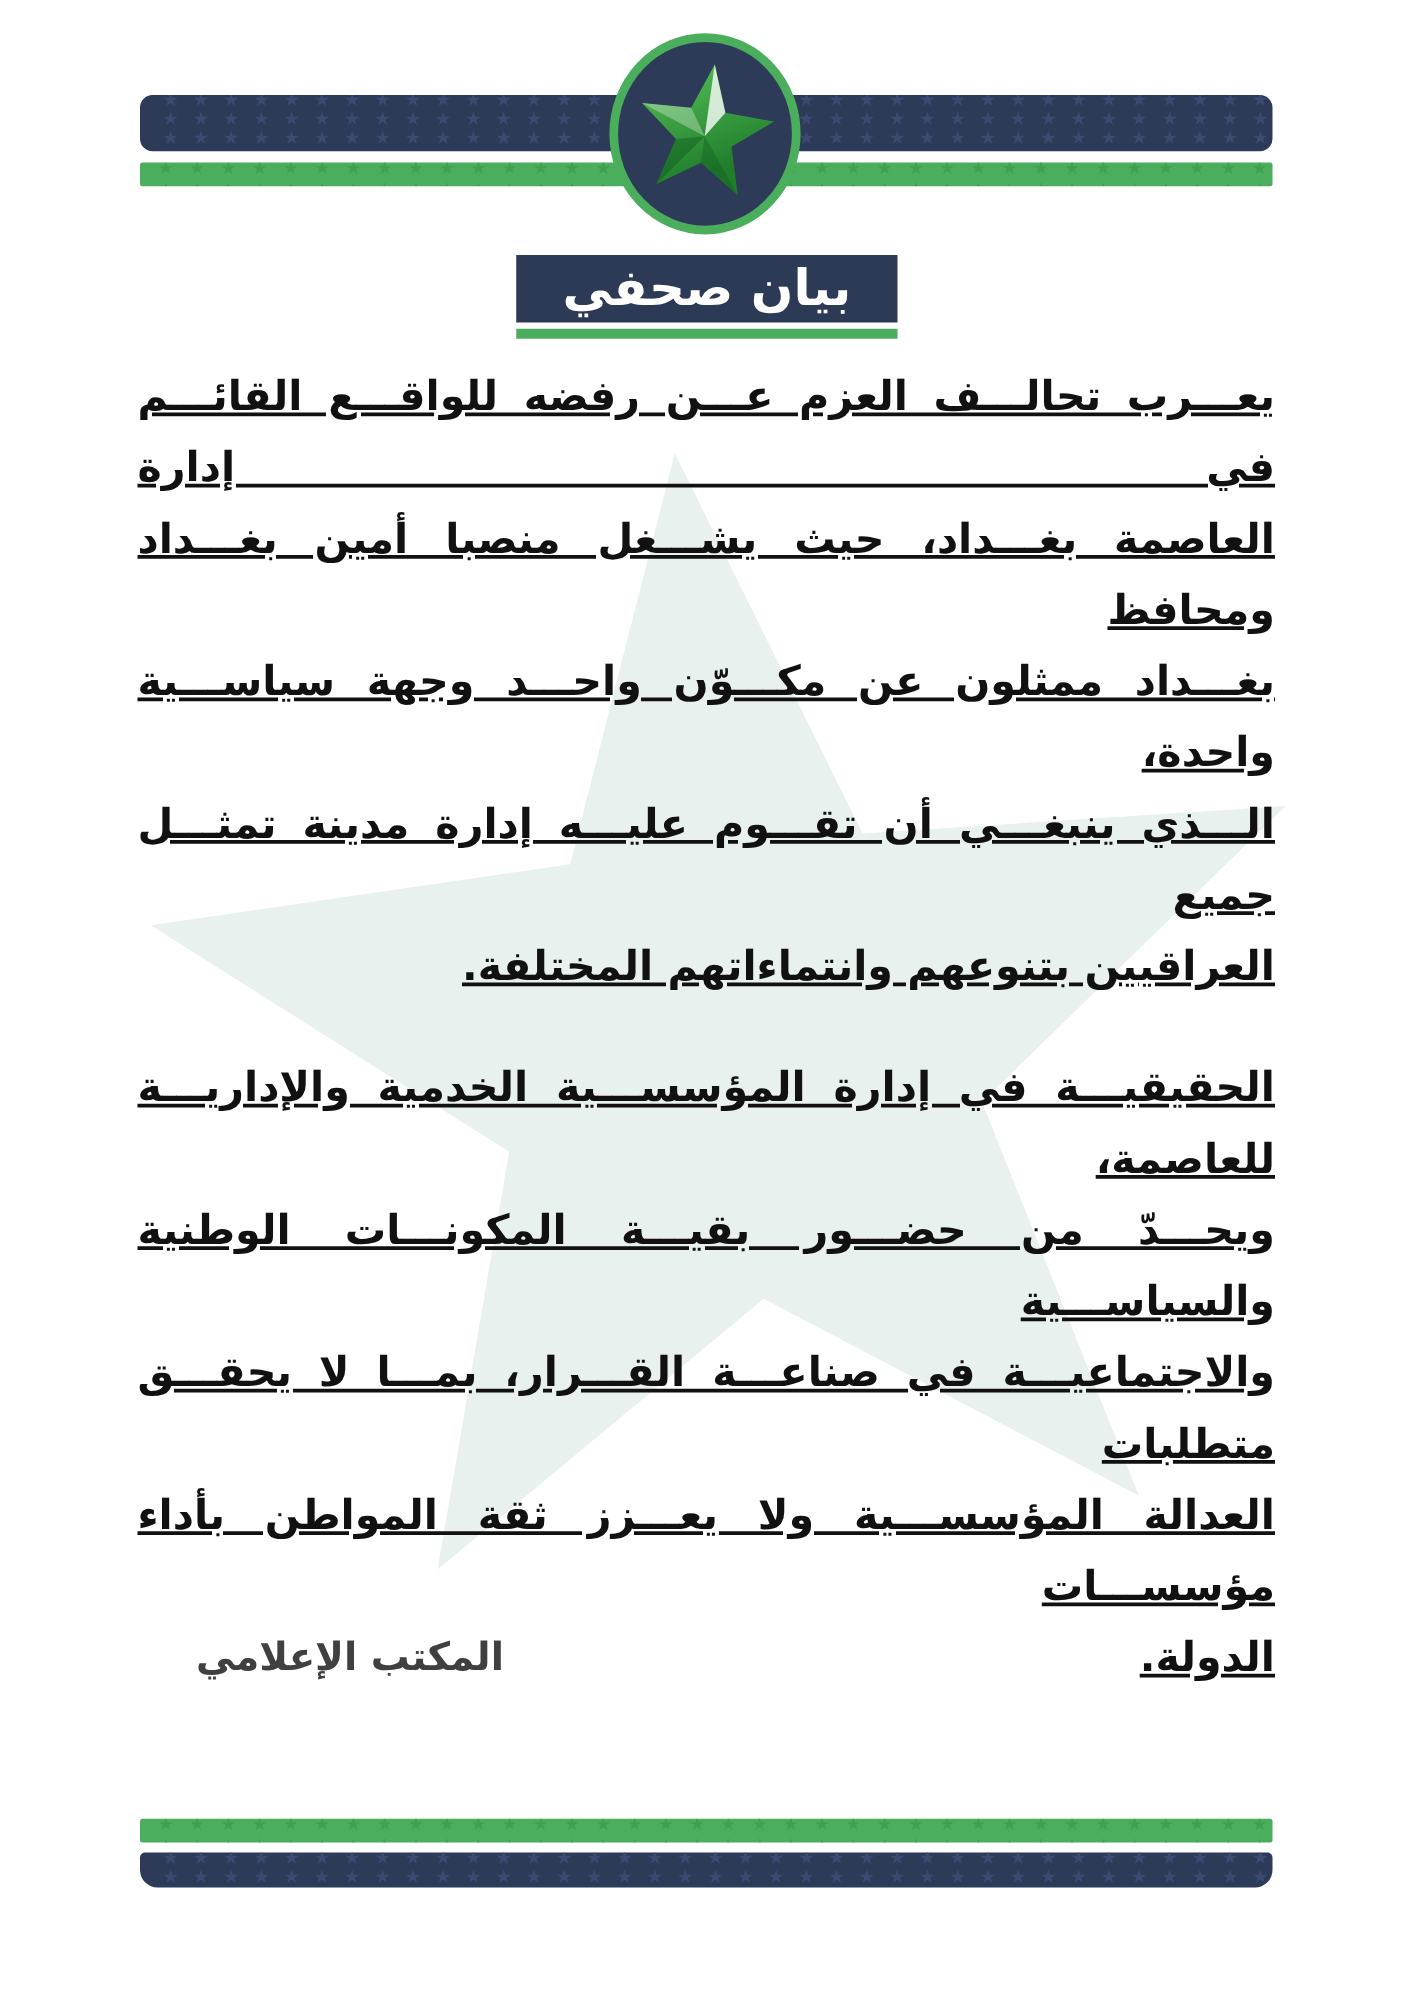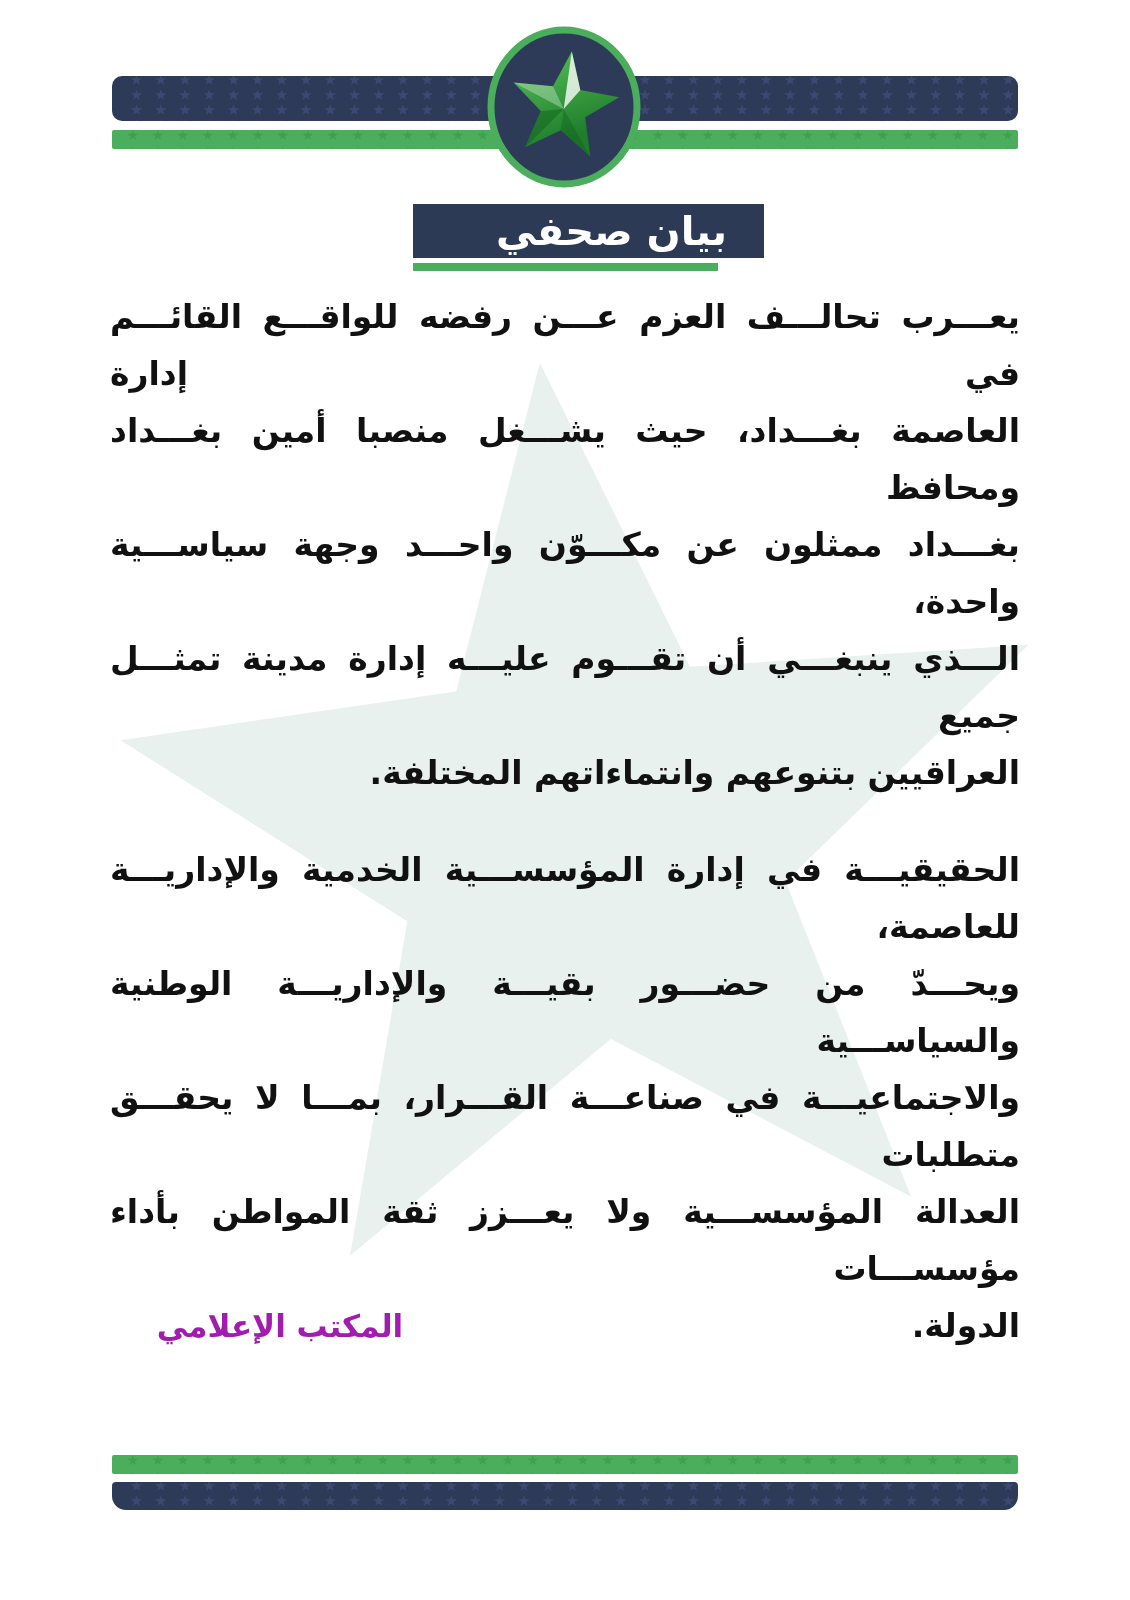--- a/index.html
+++ b/index.html
@@ -24,46 +24,46 @@
   }
   .stars-navy{color:#42507a; opacity:.75; font-size:15px; line-height:15px; letter-spacing:3px;}
   .stars-green{color:#3da04e; opacity:.9; font-size:14px; line-height:17px; letter-spacing:4px;}
   
   .logo{position:absolute; left:482px; top:22px; width:164px; height:170px;}
   
   .title-box{
     position:absolute; left:413px; top:204px; width:305px; height:54px;
     background:#2d3a55; color:#ffffff;
     display:flex; align-items:center; justify-content:center;
-    font-size:40px; font-weight:bold;padding-left:46px;
+    font-size:40px; font-weight:bold;
   }
   .title-underline{
     position:absolute; left:413px; top:263px; width:305px; height:8px;
     background:#4bae5c;
   }
   
   .watermark{
     position:absolute; left:90px; top:340px; width:1000px; height:1000px;
     transform:rotate(-6deg); z-index:0; pointer-events:none;
   }
   
   .body-text{
     position:absolute; left:110px; top:288px; width:910px;
     direction:rtl; z-index:1;
     color:#111111; font-weight:bold; font-size:33px; line-height:57px;
   }
-  .para{margin:0 0 40px 0;}
+  .para{margin:0 0 40px 0;text-decoration:underline;}
   .bline{text-align:justify; text-align-last:justify;}
   .bline.last{text-align:left; text-align-last:right;}
   
   .signature{
     position:absolute; left:150px; top:1302px; width:260px;
     text-align:center; z-index:2; font-weight:bold; direction:rtl;
   }
-  .sig-office{color:#a21caf; font-size:31px; line-height:48px;}
+  .sig-office{color:#404040; font-size:31px; line-height:48px;}
   .sig-org{color:#111111; font-size:30px; line-height:40px;}
   .sig-date{color:#111111; font-size:30px; line-height:42px;}
 </style>
 </head>
 <body>
 
 <div class="page">
 
   <div class="band band-navy hdr-navy">
     <div class="stars stars-navy">★ ★ ★ ★ ★ ★ ★ ★ ★ ★ ★ ★ ★ ★ ★ ★ ★ ★ ★ ★ ★ ★ ★ ★ ★ ★ ★ ★ ★ ★ ★ ★ ★ ★ ★ ★ ★ ★ ★ ★ ★ ★ ★ ★ ★ ★ ★ ★ ★ ★ ★ ★ ★ ★ ★ ★ ★ ★ ★ ★ ★ ★ ★ ★ ★ ★ ★ ★ ★ ★ ★ ★ ★ ★ ★ ★ ★ ★ ★ ★ ★ ★ ★ ★ ★ ★ ★ ★ ★ ★ ★ ★ ★ ★ ★ ★ ★ ★ ★ ★ ★ ★ ★ ★ ★ ★ ★ ★ ★ ★ ★ ★ ★ ★ ★ ★ ★ ★ ★ ★ ★ ★ ★ ★ ★ ★ ★ ★ ★ ★ ★ ★ ★ ★ ★ ★ ★ ★ ★ ★ ★ ★ ★ ★ ★ ★ ★ ★ ★ ★ ★ ★ ★ ★ ★ ★ ★ ★ ★ ★ ★ ★ ★ ★ ★ ★ ★ ★ ★ ★ ★ ★ ★ ★ ★ ★ ★ ★ ★ ★ ★ ★ ★ ★ ★ ★ ★ ★ ★ ★ ★ ★ ★ ★ ★ ★ ★ ★ ★ ★ ★ ★ ★ ★ ★ ★ ★ ★ ★ ★ ★ ★ ★ ★ ★ ★ ★ ★ ★ ★ ★ ★ ★ ★ ★ ★ ★ ★ ★ ★ ★ ★ ★ ★ ★ ★ ★ ★ ★ ★ ★ ★ ★ ★ ★ ★ ★ ★ ★ ★ ★ ★ ★ ★ ★ ★ ★ ★ ★ ★ </div>
@@ -100,21 +100,21 @@
   <div class="body-text">
       <div class="para">
         <div class="bline">يعـــرب تحالـــف العزم عـــن رفضه للواقـــع القائـــم في إدارة</div>
         <div class="bline">العاصمة بغـــداد، حيث يشـــغل منصبا أمين بغـــداد ومحافظ</div>
         <div class="bline">بغـــداد ممثلون عن مكـــوّن واحـــد وجهة سياســـية واحدة،</div>
         <div class="bline">الـــذي ينبغـــي أن تقـــوم عليـــه إدارة مدينة تمثـــل جميع</div>
         <div class="bline last">العراقيين بتنوعهم وانتماءاتهم المختلفة.</div>
       </div>
       <div class="para">
         <div class="bline">الحقيقيـــة في إدارة المؤسســـية الخدمية والإداريـــة للعاصمة،</div>
-        <div class="bline">ويحـــدّ من حضـــور بقيـــة والإداريـــة الوطنية والسياســـية</div>
+        <div class="bline">ويحـــدّ من حضـــور بقيـــة المكونـــات الوطنية والسياســـية</div>
         <div class="bline">والاجتماعيـــة في صناعـــة القـــرار، بمـــا لا يحقـــق متطلبات</div>
         <div class="bline">العدالة المؤسســـية ولا يعـــزز ثقة المواطن بأداء مؤسســـات</div>
         <div class="bline last">الدولة.</div>
       </div>
     </div>
 
   <div class="signature">
     <div class="sig-office">المكتب الإعلامي</div>
   </div>
 

